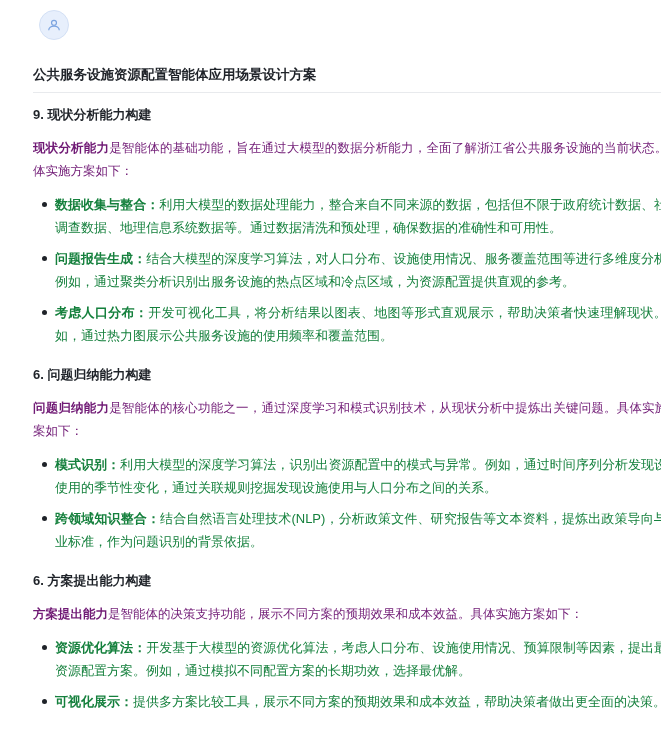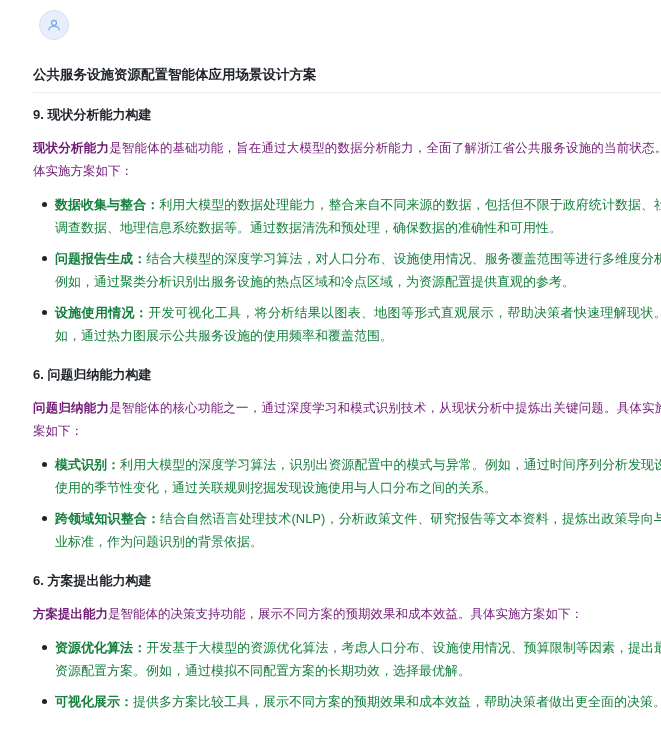--- a/index.html
+++ b/index.html
@@ -123,21 +123,21 @@
 
   <div class="content-col scroll-area">
 
     <div class="doc-title">公共服务设施资源配置智能体应用场景设计方案</div>
 
     <h2 class="section">9. 现状分析能力构建</h2>
     <p class="para"><span class="lead">现状分析能力</span><span>是智能体的基础功能，旨在通过大模型的数据分析能力，全面了解浙江省公共服务设施的当前状态。具体实施方案如下：</span></p>
     <ul class="bullets">
       <li><b>数据收集与整合：</b><span>利用大模型的数据处理能力，整合来自不同来源的数据，包括但不限于政府统计数据、社会调查数据、地理信息系统数据等。通过数据清洗和预处理，确保数据的准确性和可用性。</span></li>
       <li><b>问题报告生成：</b><span>结合大模型的深度学习算法，对人口分布、设施使用情况、服务覆盖范围等进行多维度分析。例如，通过聚类分析识别出服务设施的热点区域和冷点区域，为资源配置提供直观的参考。</span></li>
-      <li><b>设施使用情况：</b><span>开发可视化工具，将分析结果以图表、地图等形式直观展示，帮助决策者快速理解现状。例如，通过热力图展示公共服务设施的使用频率和覆盖范围。</span></li>
+      <li><b>考虑人口分布：</b><span>开发可视化工具，将分析结果以图表、地图等形式直观展示，帮助决策者快速理解现状。例如，通过热力图展示公共服务设施的使用频率和覆盖范围。</span></li>
     </ul>
 
     <h2 class="section">6. 问题归纳能力构建</h2>
     <p class="para"><span class="lead">问题归纳能力</span><span>是智能体的核心功能之一，通过深度学习和模式识别技术，从现状分析中提炼出关键问题。具体实施方案如下：</span></p>
     <ul class="bullets">
       <li><b>模式识别：</b><span>利用大模型的深度学习算法，识别出资源配置中的模式与异常。例如，通过时间序列分析发现设施使用的季节性变化，通过关联规则挖掘发现设施使用与人口分布之间的关系。</span></li>
       <li><b>跨领域知识整合：</b><span>结合自然语言处理技术(NLP)，分析政策文件、研究报告等文本资料，提炼出政策导向与行业标准，作为问题识别的背景依据。</span></li>
     </ul>
 
     <h2 class="section">6. 方案提出能力构建</h2>

